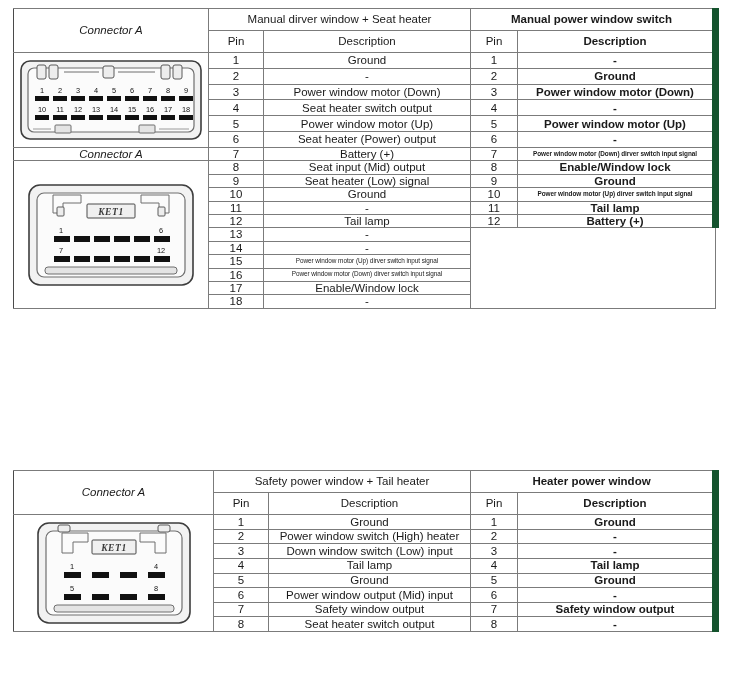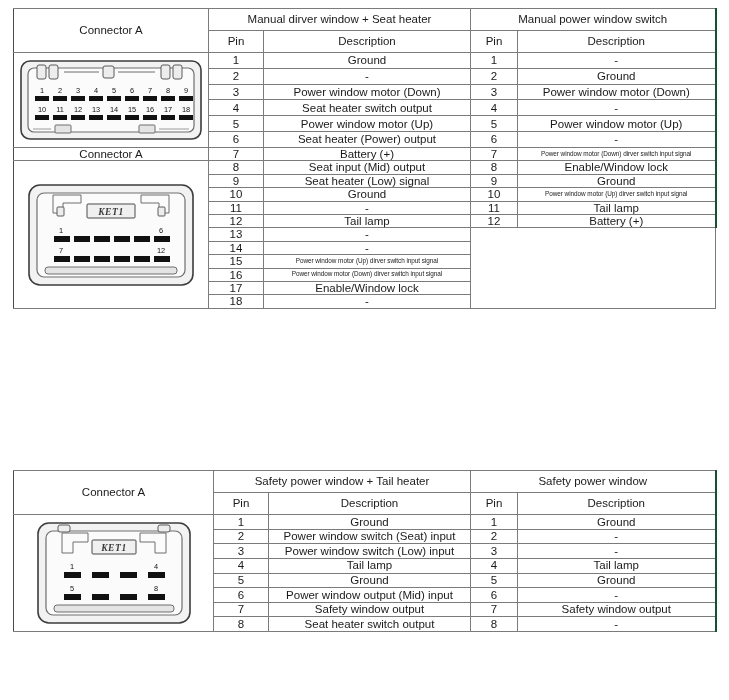--- a/index.html
+++ b/index.html
@@ -29,30 +29,30 @@
     padding: 0;
     margin: 0;
     font-weight: normal;
     text-align: center;
     vertical-align: middle;
     font-size: 11.5px;
     line-height: 1.08;
     color: #1a1a1a;
   }
   .pin-table .outer-l { border-left: 1px solid #4a4a4a; }
-  .pin-table .outer-r { border-right: 2px solid #14532d; }
+  .pin-table .outer-r { border-right: 7px solid #14532d; font-weight: bold; }
 
   .grp-head { font-size: 11.5px; height: 21px; }
   .col-head { font-size: 11.5px; height: 21px; }
   .pin-cell { font-size: 12px; }
   .desc-cell { font-size: 11.5px; }
   .desc-cell.tiny { font-size: 6.4px; letter-spacing: -0.05px; }
   .blank { border: none; background: #fff; }
 
-  .conn-head { font-size: 12.5px; }
+  .conn-head { font-size: 12.5px; font-style: italic; }
   .conn-art-cell { padding: 0; }
 
   
   #table-manual { position: absolute; left: 13px; top: 8px; width: 702px; }
   #table-manual col.c-conn  { width: 195px; }
   #table-manual col.c-pin-l { width: 55px;  }
   #table-manual col.c-des-l { width: 207px; }
   #table-manual col.c-pin-r { width: 47px;  }
   #table-manual col.c-des-r { width: 198px; }
 
@@ -314,21 +314,21 @@
       <col class="c-conn">
         <col class="c-pin-l">
         <col class="c-des-l">
         <col class="c-pin-r">
         <col class="c-des-r">
     </colgroup>
     <tbody>
       <tr>
         <td class="conn-head outer-l" rowspan="2">Connector A</td>
         <td class="grp-head" colspan="2">Safety power window + Tail heater</td>
-        <td class="grp-head outer-r" colspan="2">Safety power window</td>
+        <td class="grp-head outer-r" colspan="2">Heater power window</td>
       </tr>
       <tr>
         <td class="col-head">Pin</td>
         <td class="col-head">Description</td>
         <td class="col-head">Pin</td>
         <td class="col-head outer-r">Description</td>
       </tr>
 
       <tr>
         <td class="conn-art-cell outer-l" rowspan="8">
@@ -364,27 +364,27 @@
             </g>
           </svg>
         </td>
         <td class="pin-cell">1</td>
         <td class="desc-cell">Ground</td>
         <td class="pin-cell">1</td>
         <td class="desc-cell outer-r">Ground</td>
       </tr>
       <tr>
         <td class="pin-cell">2</td>
-        <td class="desc-cell">Power window switch (Seat) input</td>
+        <td class="desc-cell">Power window switch (High) heater</td>
         <td class="pin-cell">2</td>
         <td class="desc-cell outer-r">-</td>
       </tr>
       <tr>
         <td class="pin-cell">3</td>
-        <td class="desc-cell">Power window switch (Low) input</td>
+        <td class="desc-cell">Down window switch (Low) input</td>
         <td class="pin-cell">3</td>
         <td class="desc-cell outer-r">-</td>
       </tr>
       <tr>
         <td class="pin-cell">4</td>
         <td class="desc-cell">Tail lamp</td>
         <td class="pin-cell">4</td>
         <td class="desc-cell outer-r">Tail lamp</td>
       </tr>
       <tr>

